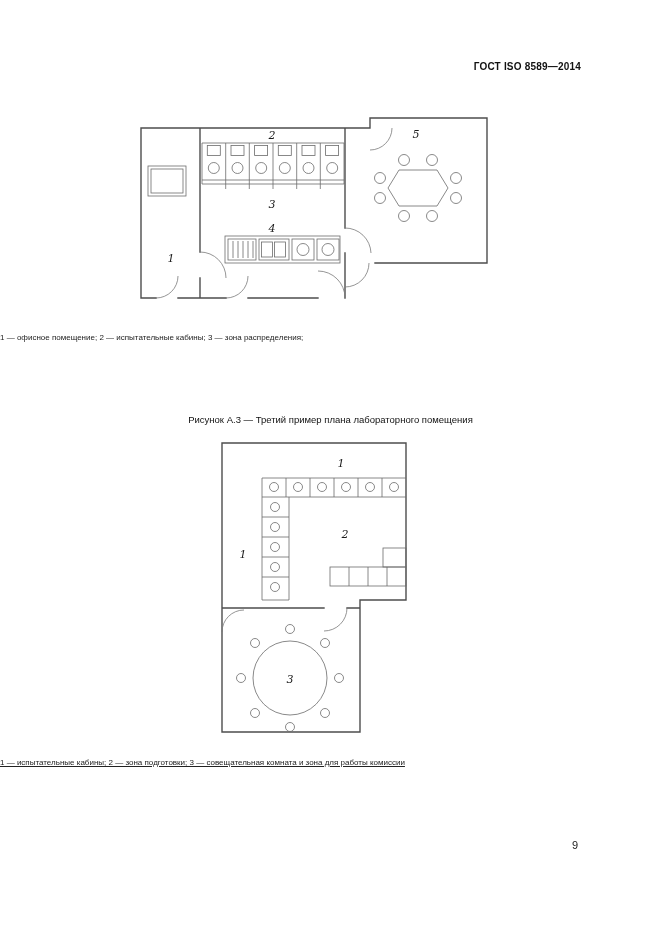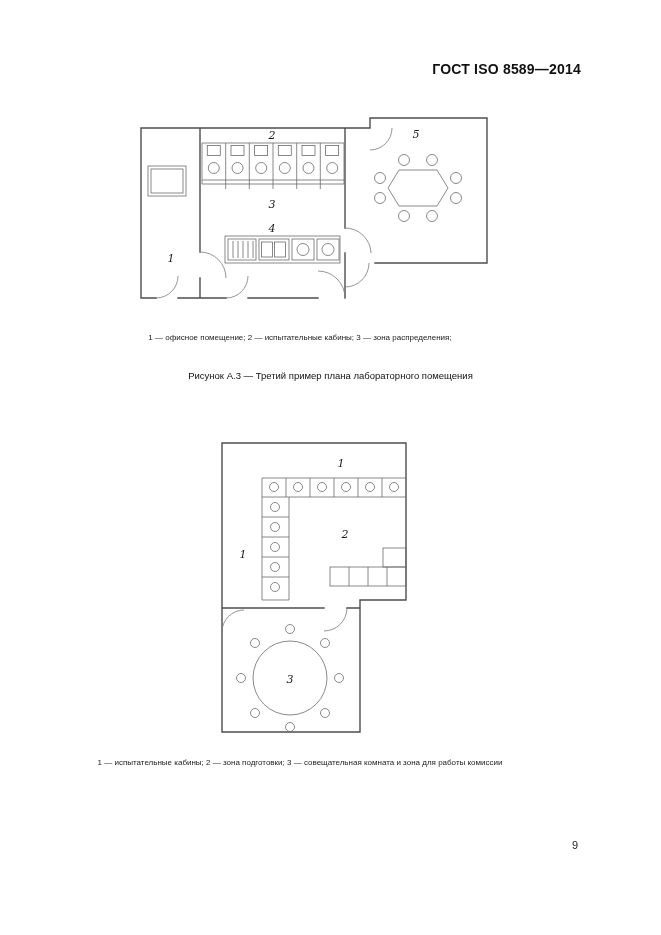--- a/index.html
+++ b/index.html
@@ -6,38 +6,38 @@
   body {
     width: 661px; height: 935px;
     background: #ffffff;
     font-family: "Liberation Sans", sans-serif;
     position: relative;
   }
   .page { position: absolute; inset: 0; background: #ffffff; overflow: hidden; }
 
   .doc-header {
     position: absolute; top: 61px; right: 80px;
-    font-size: 14px; font-weight: 700; color: #111;
+    font-size: 10px; font-weight: 700; color: #111;
     letter-spacing: 0.2px;
   }
 
   .fig { position: absolute; }
   .fig-a3 { left: 138px; top: 112px; }
   .fig-a4 { left: 219px; top: 438px; }
 
   .legend {
     position: absolute; left: 0; width: 600px;
-    text-align: center; font-size: 8px; line-height: 12px; color: #222;
+    text-align: left; font-size: 8px; line-height: 12px; color: #222;
   }
   .legend-a3 { top: 332px; }
-  .legend-a4 { top: 757px; }
+  .legend-a4 { top: 757px; text-decoration: underline; }
 
   .caption {
     position: absolute; left: 0; width: 661px;
-    text-align: center; font-size: 9.5px; color: #111;
+    text-align: center; font-size: 9.5px; color: #111; margin-top: 44px;
   }
   .caption-a3 { top: 370px; }
   .caption-a4 { top: 786px; }
 
   .page-number {
     position: absolute; top: 839px; left: 572px;
     font-size: 11px; color: #222;
   }
 
   

